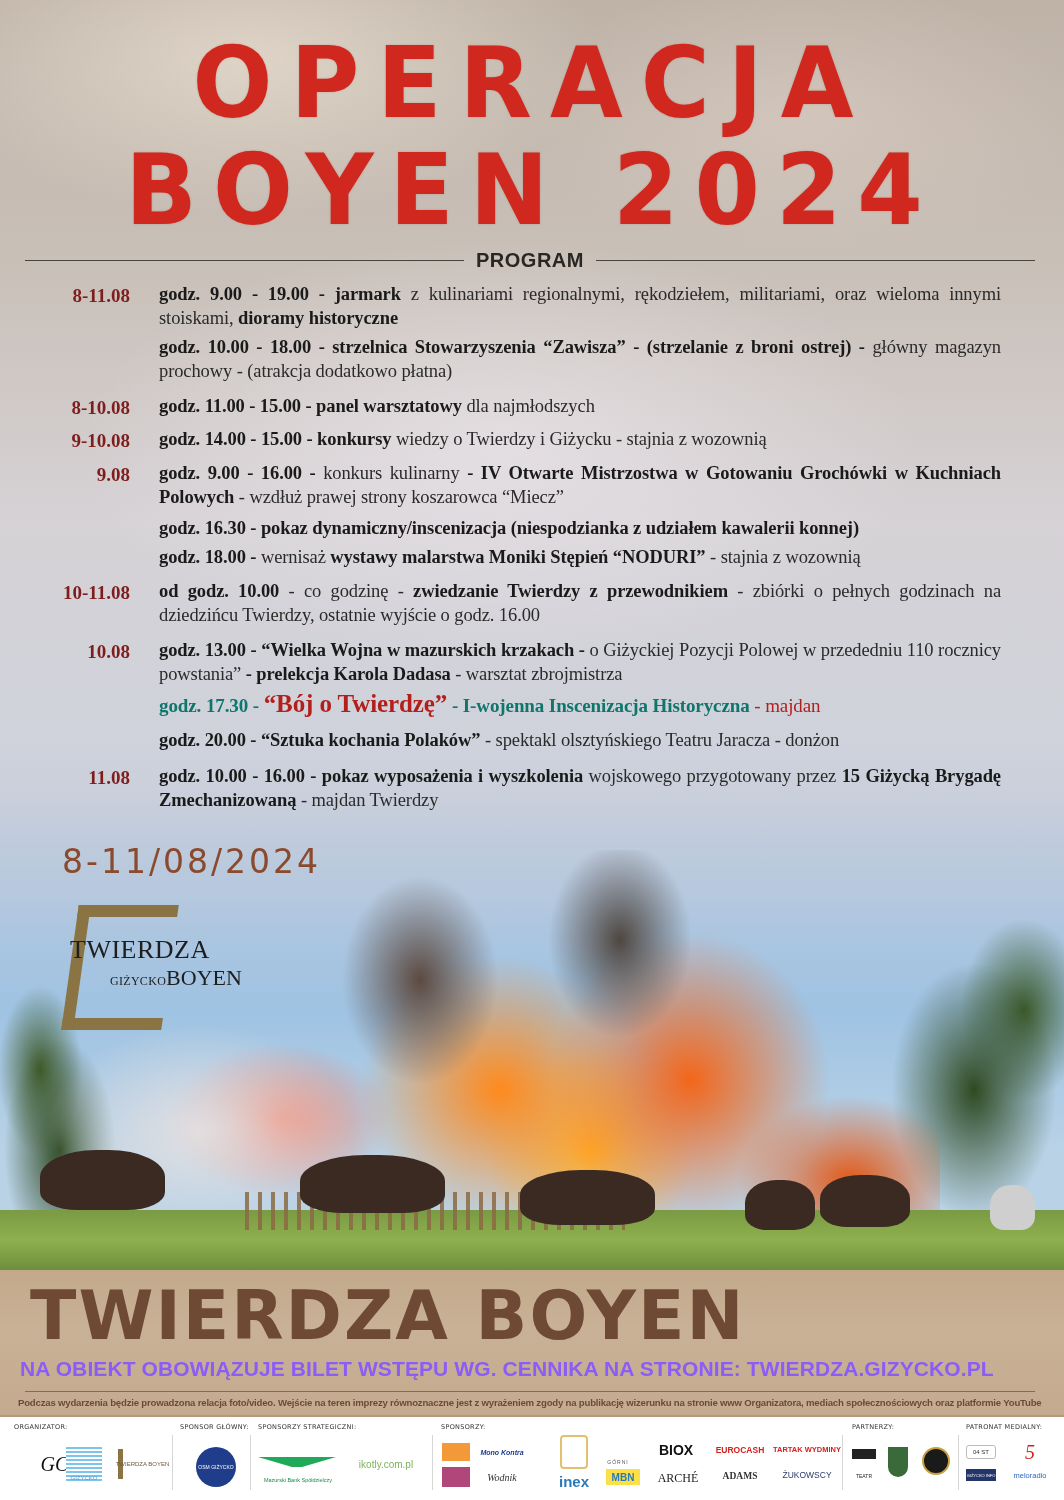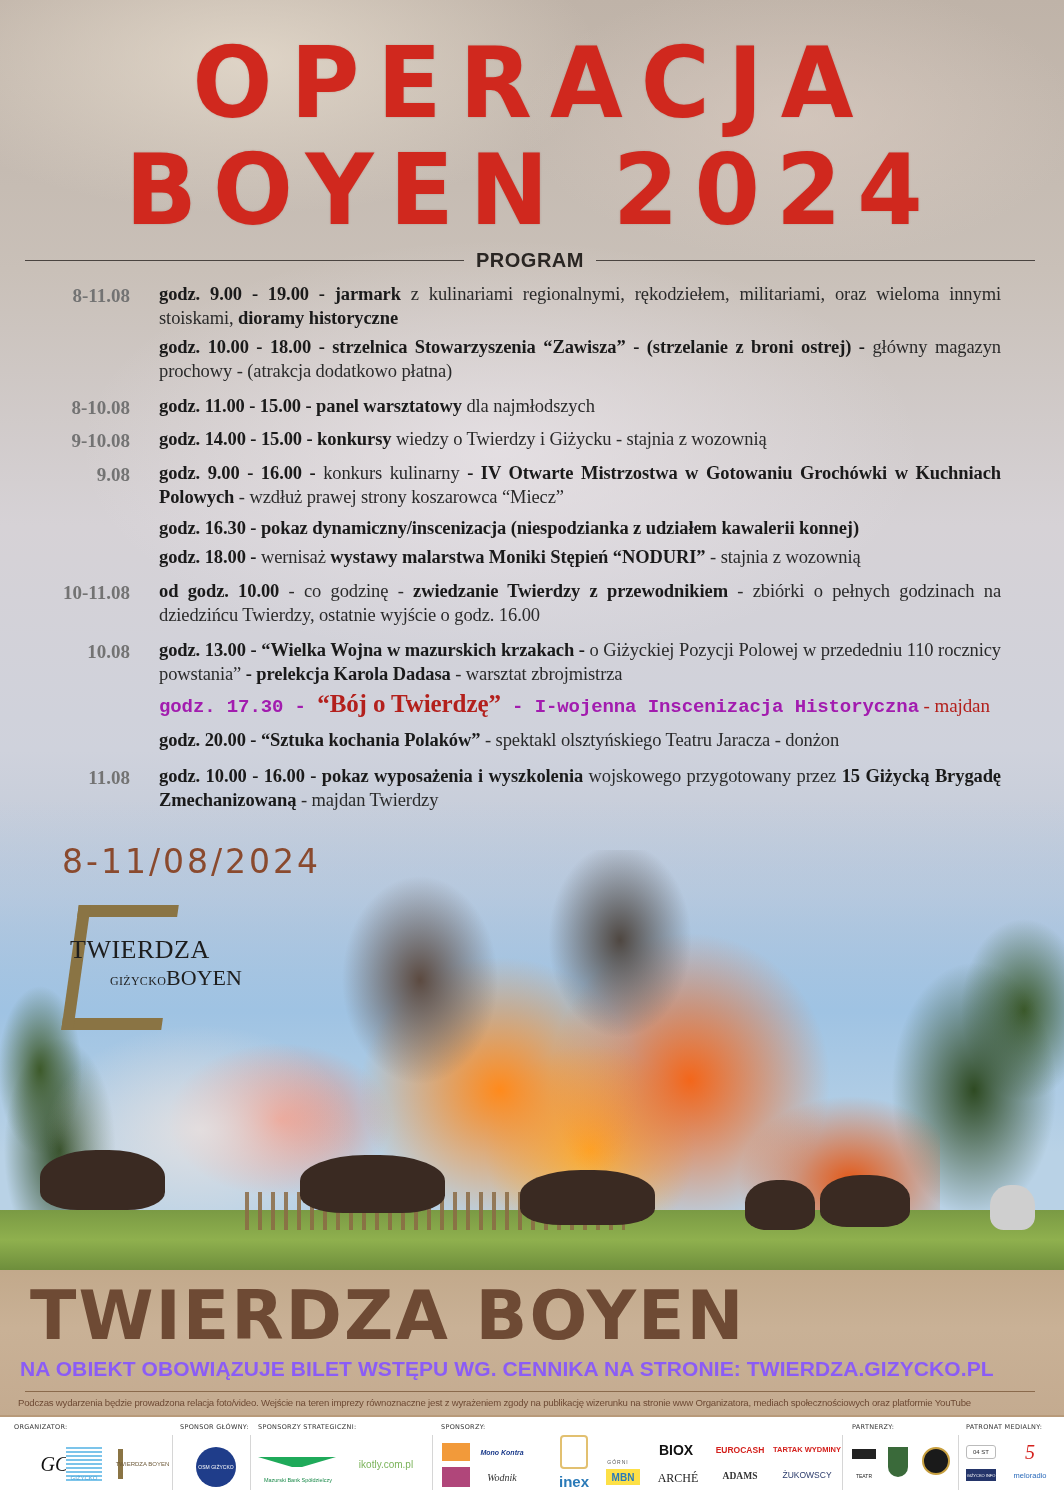--- a/index.html
+++ b/index.html
@@ -32,30 +32,30 @@
   .program-header .label {
     font-family: "Liberation Sans", sans-serif; font-weight: bold; font-size: 20px;
     padding: 0 12px; color: #2a2623; letter-spacing: 0.5px;
   }
 
   
   .schedule { position: absolute; left: 0; top: 282px; width: 1064px; }
   .row { position: absolute; left: 0; width: 1064px; }
   .date {
     position: absolute; left: 0; width: 130px; text-align: right;
-    font-family: "Liberation Serif", serif; font-weight: bold; font-size: 19px; color: #737373;
+    font-family: "Liberation Serif", serif; font-weight: bold; font-size: 19px; color: #7f1d1d;
   }
   .text {
     position: absolute; left: 159px; width: 842px;
     font-family: "Liberation Serif", serif; font-size: 18.5px; line-height: 24px; color: #2a2a2a;
     text-align: justify; letter-spacing: -0.1px;
   }
   .text b { font-weight: bold; color: #1a1a1a; }
   .text.red { color: #b3201c; font-size: 19px; }
-  .text.red b { color: #a21caf; font-family: Liberation Mono, monospace; }
+  .text.red b { color: #0f766e; }
   .text.red .big { font-size: 25px; font-weight: bold; }
 
   
   .date-stamp {
     position: absolute; left: 62px; top: 842px;
     font-family: "DejaVu Sans", sans-serif; font-size: 33px; color: #8a4a2e; letter-spacing: 3px;
   }
 
   
   .photo {
@@ -118,21 +118,21 @@
     font-family: "DejaVu Sans", sans-serif; font-size: 22px; line-height: 32px; color: #6e4a34;
   }
   .band-ticket {
     position: absolute; left: 20px; top: 1357px; width: 1030px;
     font-family: "Liberation Sans", sans-serif; font-weight: bold; font-size: 21px; color: #8b5cf6;
     letter-spacing: 0.1px; white-space: nowrap;
   }
   .band-rule { position: absolute; left: 25px; top: 1391px; width: 1010px; height: 1px; background: #8a6a4c; }
   .band-note {
     position: absolute; left: 18px; top: 1397px; width: 1030px;
-    font-family: "Liberation Sans", sans-serif; font-weight: normal; font-size: 9.6px; color: #6e4a34;
+    font-family: "Liberation Sans", sans-serif; font-weight: bold; font-size: 9.6px; color: #6e4a34;
     white-space: nowrap; letter-spacing: -0.2px;
   }
 
   
   .sponsors {
     position: absolute; left: 0; top: 1415px; width: 1064px; height: 85px; background: #ffffff;
     border-top: 2px solid #b89a7a;
   }
   .sp-label {
     position: absolute; top: 6px; font-family: "DejaVu Sans", sans-serif; font-size: 6.5px; color: #333;

